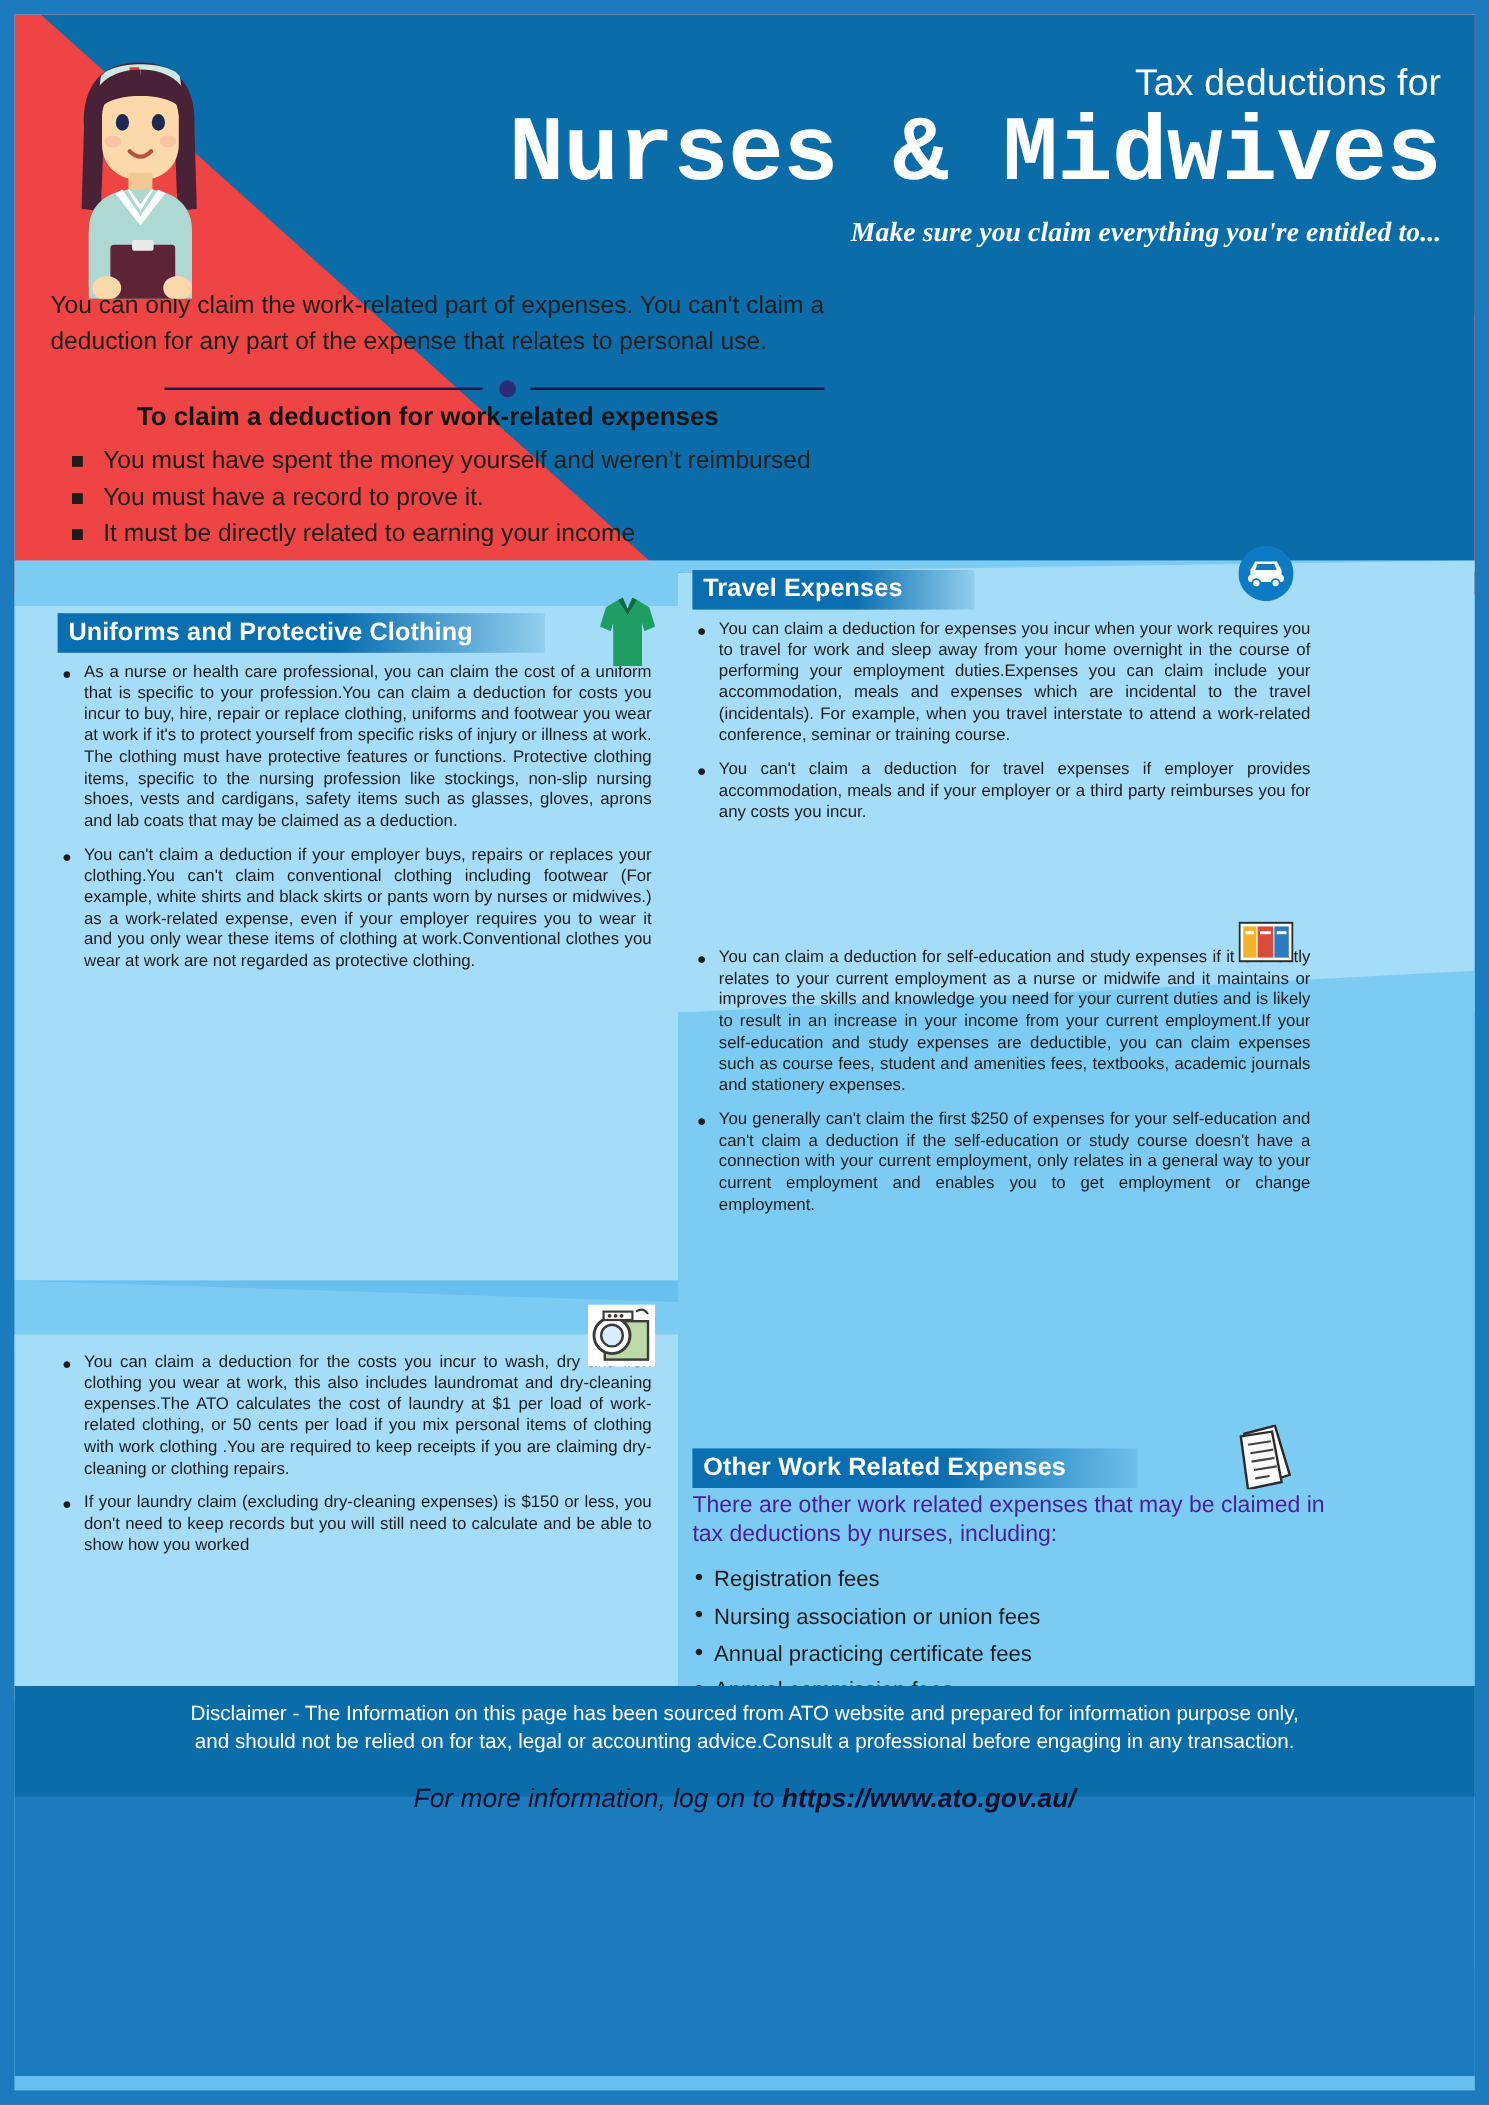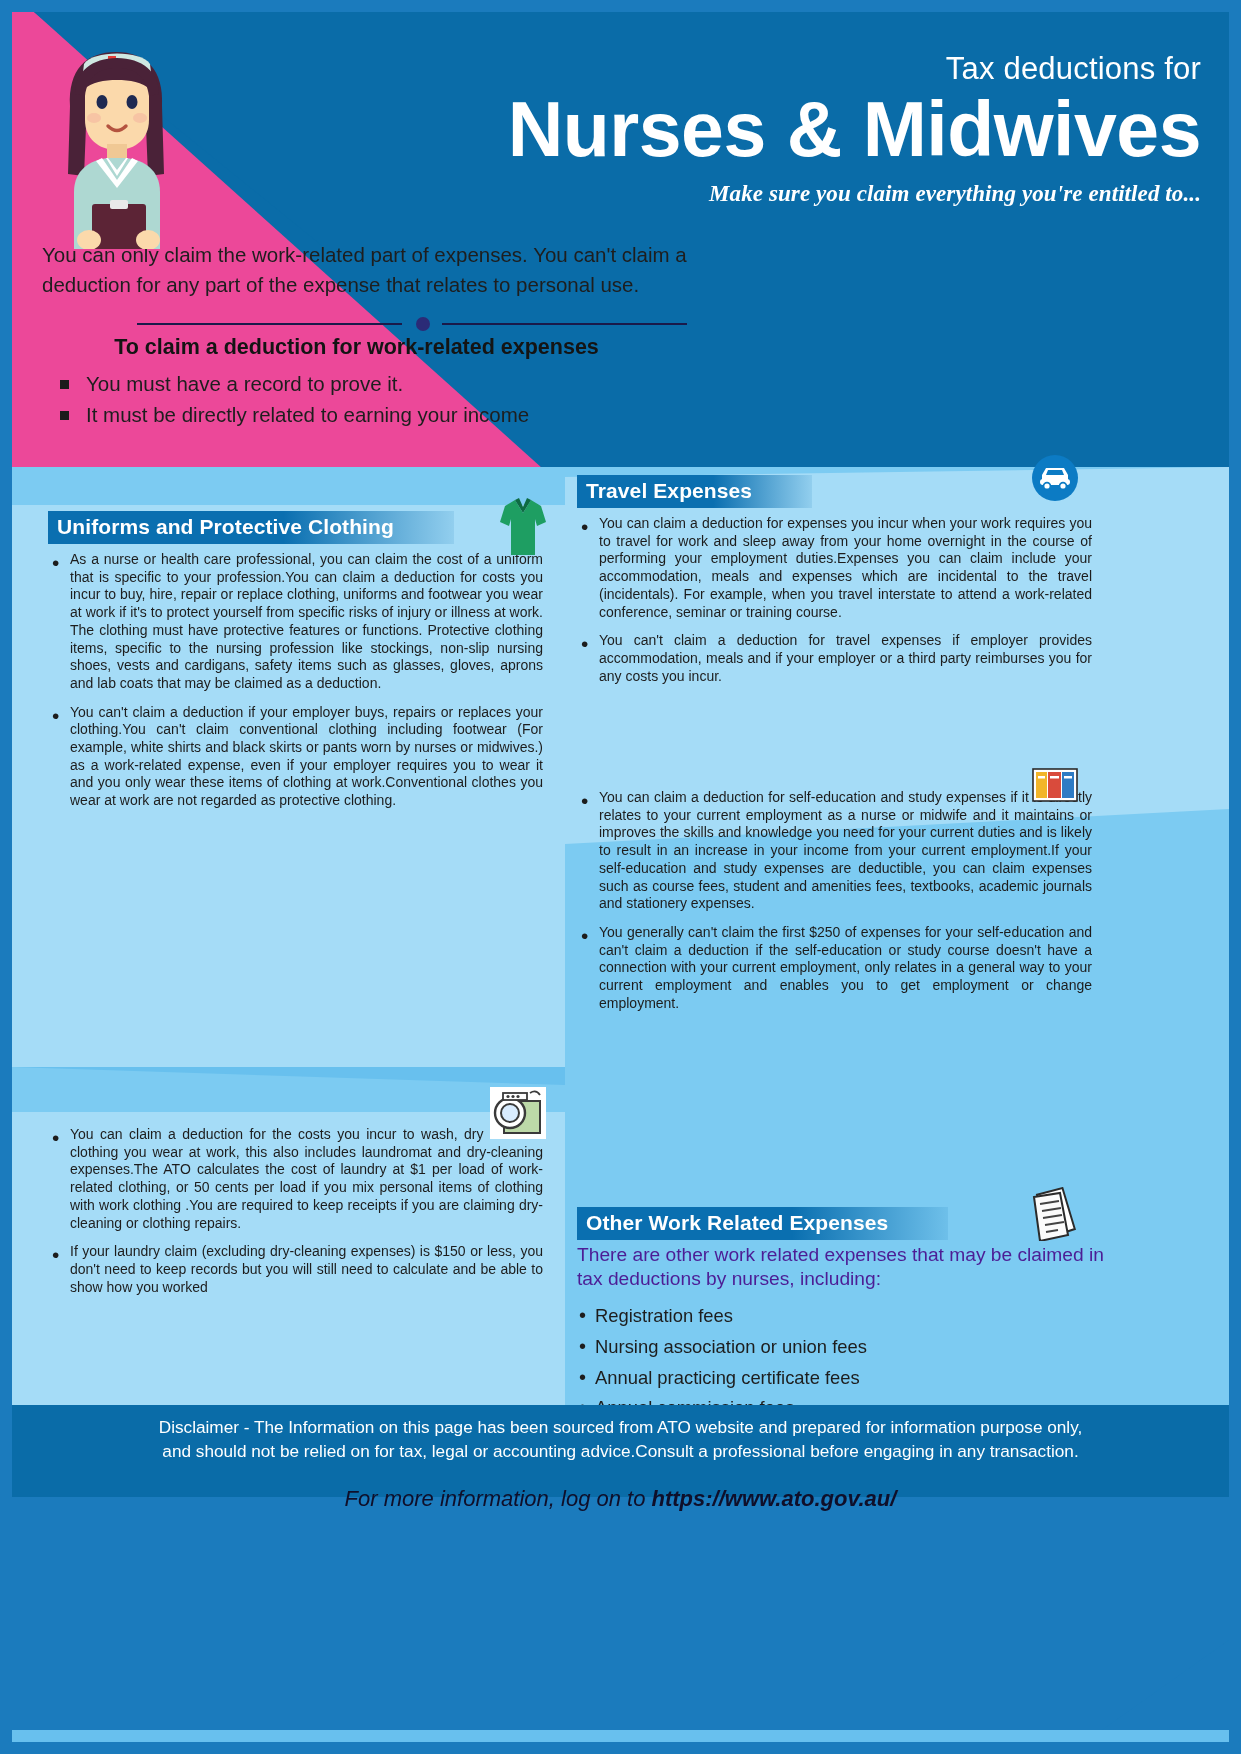--- a/index.html
+++ b/index.html
@@ -20,21 +20,21 @@
   .frame-inner {
     position:absolute;
     left:12px; top:12px; right:12px; bottom:12px;
     background:#68c0ee;
     overflow:hidden;
   }
 
   
   .header {
     position:absolute; left:0; top:0; width:1217px; height:483px;
-    background:#ec4899;
+    background:#ef4444;
     overflow:hidden;
   }
   .header-navy {
     position:absolute; left:0; top:0; width:1217px; height:483px;
     background:#0a6ca8;
     clip-path: polygon(22px 0, 1217px 0, 1217px 330px, 1217px 483px, 560px 483px);
   }
   .header-navy2 {
     position:absolute; left:0; top:0; width:1217px; height:250px;
     background:#0a6ca8;
@@ -42,21 +42,21 @@
   }
   .hdr-text {
     position:absolute; right:28px; top:40px;
     text-align:right; color:#ffffff; z-index:6;
   }
   .hdr-kicker {
     font-size:31px; letter-spacing:.2px; line-height:1.1;
     font-family:"Liberation Sans", sans-serif;
   }
   .hdr-title {
-    font-family:Liberation Sans, sans-serif;
+    font-family:Liberation Mono, monospace;
     font-size:77px; font-weight:700; line-height:1.08;
     margin-top:2px; letter-spacing:-0.5px;
   }
   .hdr-sub {
     font-family:"Liberation Serif", serif;
     font-style:italic; font-weight:700;
     font-size:23px; margin-top:10px; letter-spacing:.1px;
   }
 
   
@@ -224,20 +224,21 @@
 
       <div class="intro">
         <p>You can only claim the work-related part of expenses. You can't claim a deduction for any part of the expense that relates to personal use.</p>
         <div class="rule-wrap">
           <span class="ln l"></span>
           <span class="dot"></span>
           <span class="ln r"></span>
         </div>
         <div class="intro-h">To claim a deduction for work-related expenses</div>
         <ul class="intro-list">
+          <li>You must have spent the money yourself and weren’t reimbursed</li>
           <li>You must have a record to prove it.</li>
           <li>It must be directly related to earning your income</li>
         </ul>
       </div>
     </div>
 
     <div class="body-area">
 
       <div class="col-left">
         <div class="band-md" style="top:0;height:38px;"></div>

